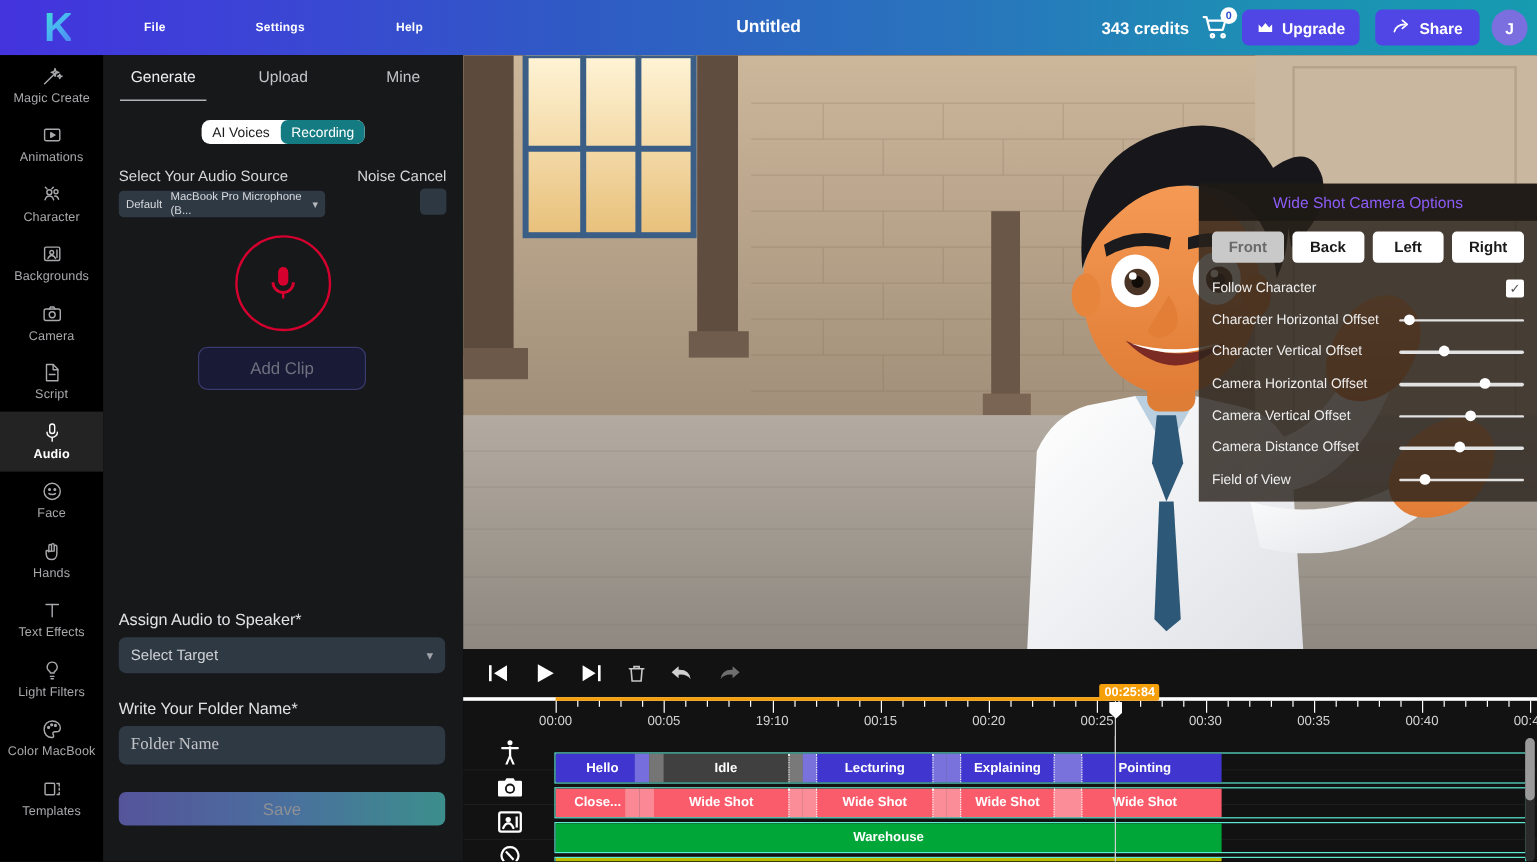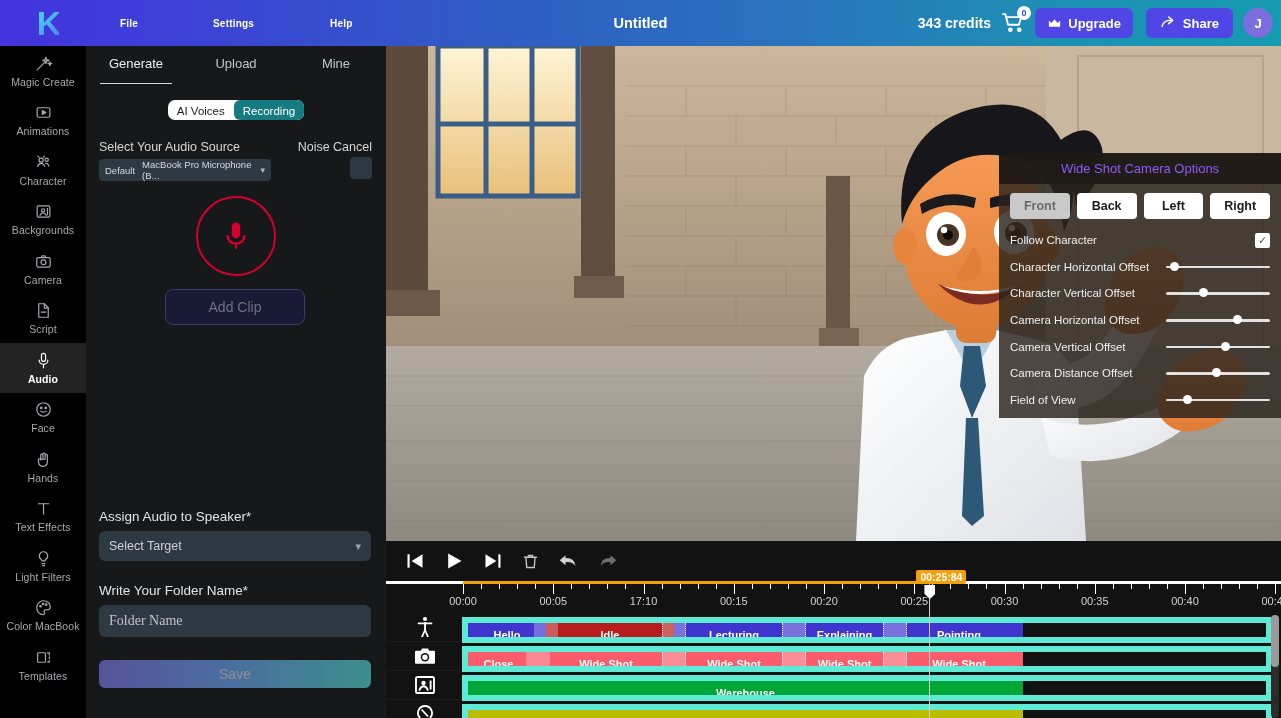--- a/index.html
+++ b/index.html
@@ -135,22 +135,22 @@
   .playhead-chip { position: absolute; top: -11px; background: #f59f0b; color: #ffffff;
     font-size: 10.5px; font-weight: bold; padding: 1px 4px; border-radius: 2px;
     transform: translateX(-2px); white-space: nowrap; }
   .playhead-line { position: absolute; top: 0; width: 1px; background: #cfcfcf; height: 145px; }
   .playhead-tri { position: absolute; top: 4px; width: 11px; height: 14px; background: #ffffff;
     transform: translateX(-5px); clip-path: polygon(0 0,100% 0,100% 62%,50% 100%,0 62%); }
   .tracks { position: absolute; left: 0; top: 72px; width: 895px; height: 105px; overflow: hidden; }
   .track { position: relative; height: 29px; border-bottom: 1px solid #1c1c1c; }
   .tr-icon { position: absolute; left: 27px; top: 0; width: 28px; height: 29px;
     display: flex; align-items: center; justify-content: center; color: #ffffff; }
-  .tr-lane { position: absolute; left: 76px; top: 4px; height: 26px; width: 810px;
-    border: 6px solid #5eead4; overflow: hidden; }
+  .tr-lane { position: absolute; left: 76px; top: 14px; height: 26px; width: 810px;
+    border: 1px solid #5eead4; overflow: hidden; }
   .clip { position: absolute; top: 0; height: 24px; display: flex; align-items: center;
     justify-content: center; font-size: 11px; font-weight: bold; color: #ffffff;
     overflow: hidden; white-space: nowrap; cursor: pointer; }
   .xfade { position: absolute; top: 0; height: 24px; background: rgba(255,255,255,.30);
     border-left: 1.5px dotted rgba(255,255,255,.85); border-right: 1.5px dotted rgba(255,255,255,.85); }
   .xfade.diag { border: none; background: rgba(255,255,255,.28); }
   .vscroll { position: absolute; right: 2px; top: 74px; width: 8px; height: 52px;
     background: #9a9a9a; border-radius: 4px; cursor: pointer; }
   .vscroll-trk { position: absolute; right: 2px; top: 74px; width: 8px; height: 103px;
     background: #2b2b2b; border-radius: 4px; }
@@ -615,21 +615,21 @@
         <div class="tick min" style="left:762.9px"></div>
         <div class="tick min" style="left:780.95px"></div>
         <div class="tick maj" style="left:799px"></div>
         <div class="tick min" style="left:817.0500000000001px"></div>
         <div class="tick min" style="left:835.1px"></div>
         <div class="tick min" style="left:853.15px"></div>
         <div class="tick min" style="left:871.2px"></div>
         <div class="tick maj" style="left:889.25px"></div>
         <div class="tlab" style="left:77px">00:00</div>
         <div class="tlab" style="left:167.25px">00:05</div>
-        <div class="tlab" style="left:257.5px">17:10</div>
+        <div class="tlab" style="left:257.5px">19:10</div>
         <div class="tlab" style="left:347.75px">00:15</div>
         <div class="tlab" style="left:438px">00:20</div>
         <div class="tlab" style="left:528.25px">00:25</div>
         <div class="tlab" style="left:618.5px">00:30</div>
         <div class="tlab" style="left:708.75px">00:35</div>
         <div class="tlab" style="left:799px">00:40</div>
         <div class="tlab" style="left:889.25px">00:45</div>
         <div class="playhead-line" style="left:543.412px"></div>
         <div class="playhead-tri" style="left:543.412px"></div>
         <div class="playhead-chip" style="left:532.412px">00:25:84</div>
@@ -639,21 +639,21 @@
           <span class="tr-icon" style="width:24px;height:24px;top:2px">
             <svg viewBox="0 0 24 24" fill="#fff">
               <circle cx="12" cy="4" r="2.1"></circle>
               <rect x="11.1" y="7" width="1.9" height="9"></rect>
               <rect x="4.6" y="7.6" width="14.8" height="1.7" rx=".8"></rect>
               <path d="M11.1 15 L8 22 h2 l2-5 2 5h2l-3.1-7z"></path>
             </svg>
           </span>
           <div class="tr-lane">
             <div class="clip" style="left:0px;width:78px;background:#4036cf">Hello</div>
-            <div class="clip" style="left:78px;width:128px;background:#b91c1c">Idle</div>
+            <div class="clip" style="left:78px;width:128px;background:#404040">Idle</div>
             <div class="xfade diag" style="left:66px;width:24px"></div>
             <div class="clip" style="left:206px;width:120px;background:#4036cf">Lecturing</div>
             <div class="xfade" style="left:194px;width:24px"></div>
             <div class="clip" style="left:326px;width:101px;background:#4036cf">Explaining</div>
             <div class="xfade" style="left:314px;width:24px"></div>
             <div class="clip" style="left:427px;width:128px;background:#4036cf">Pointing</div>
             <div class="xfade" style="left:415px;width:24px"></div>
           </div>
         </div>
         <div class="track">

